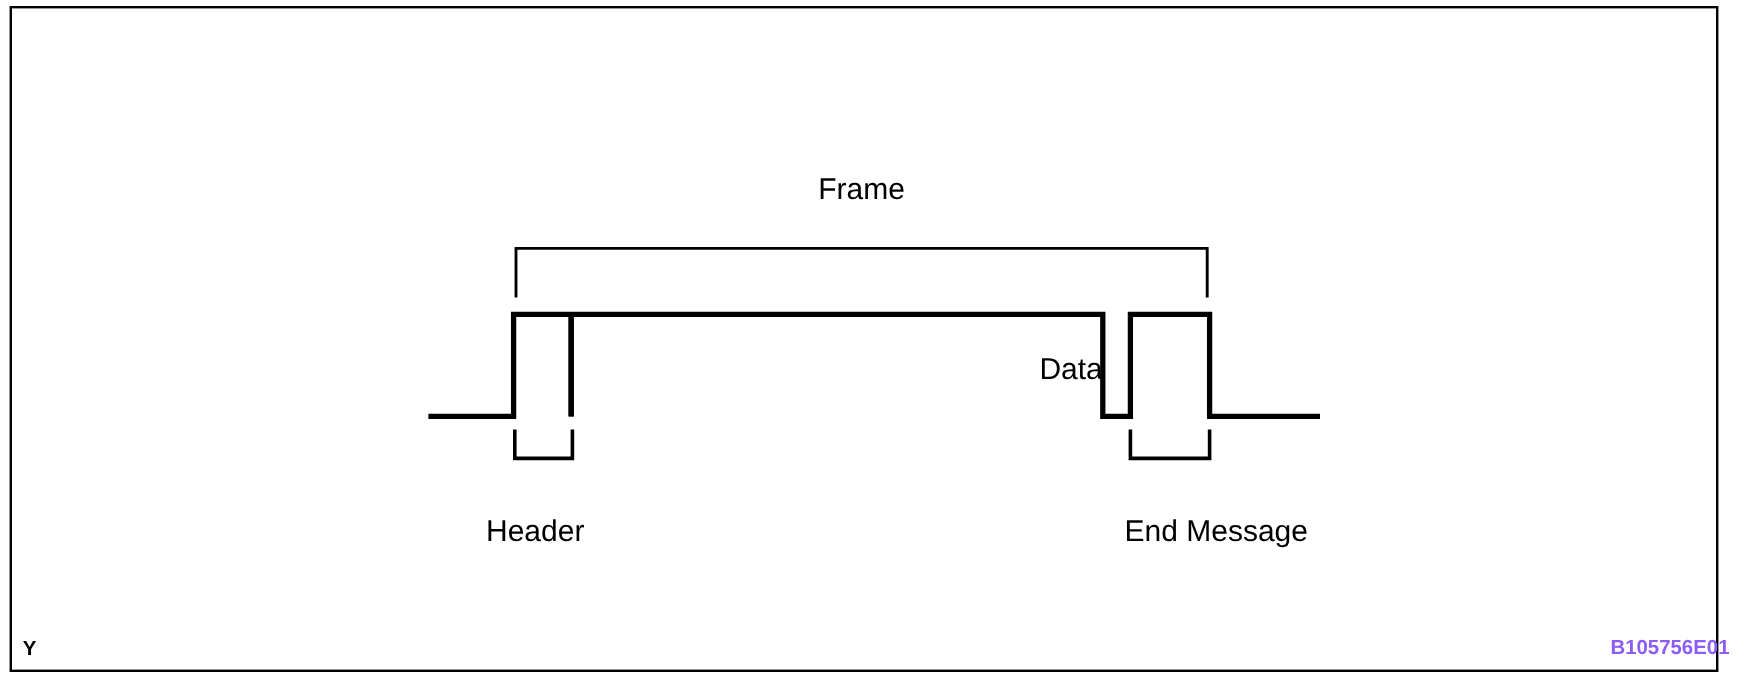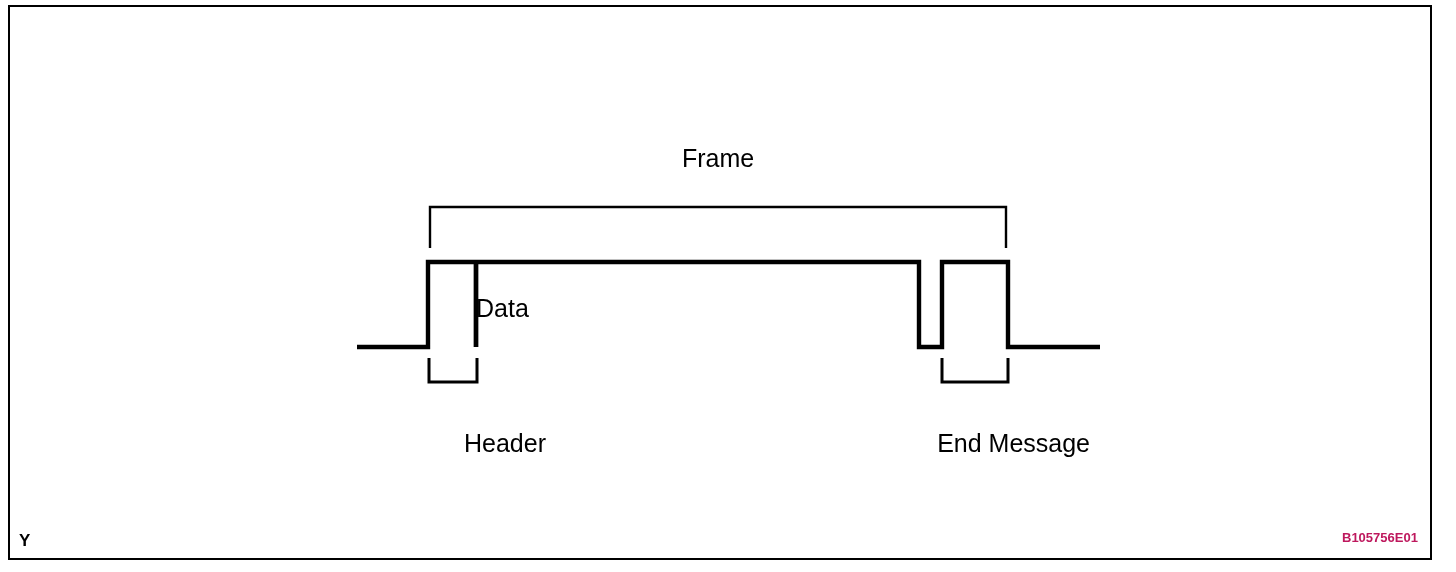--- a/index.html
+++ b/index.html
@@ -56,27 +56,27 @@
     top: 146px;
     width: 1456px;
     text-align: center;
     
     transform: translateX(-10px);
   }
   #label-data {
     left: 476px;
     top: 296px;
     width: 443px;
-    text-align: left;
+    text-align: right;
   }
   #label-header {
     left: 346px;
     top: 431px;
     width: 200px;
-    text-align: right;
+    text-align: center;
   }
   #label-end-message {
     left: 890px;
     top: 431px;
     width: 200px;
     text-align: right;
   }
   
   #sheet-mark {
     position: absolute;
@@ -86,23 +86,23 @@
     font-size: 17px;
     font-weight: 700;
     color: #000000;
     line-height: 1;
   }
   #figure-code {
     position: absolute;
     left: 1342px;
     top: 531px;
     font-family: "Liberation Sans", sans-serif;
-    font-size: 13px;
+    font-size: 17px;
     font-weight: 700;
-    color: #be185d;
+    color: #8b5cf6;
     letter-spacing: 0px;
     line-height: 1;
   }
 </style>
 </head>
 <body>
 
 <div id="page">
 
   <div id="figure-border"></div>

